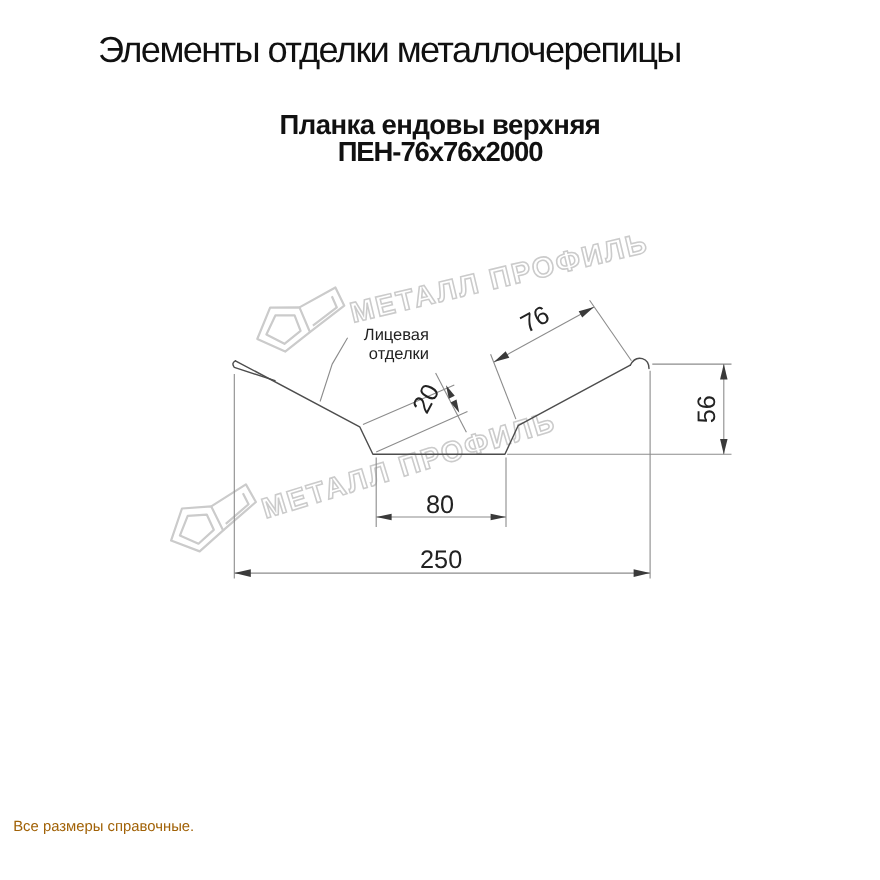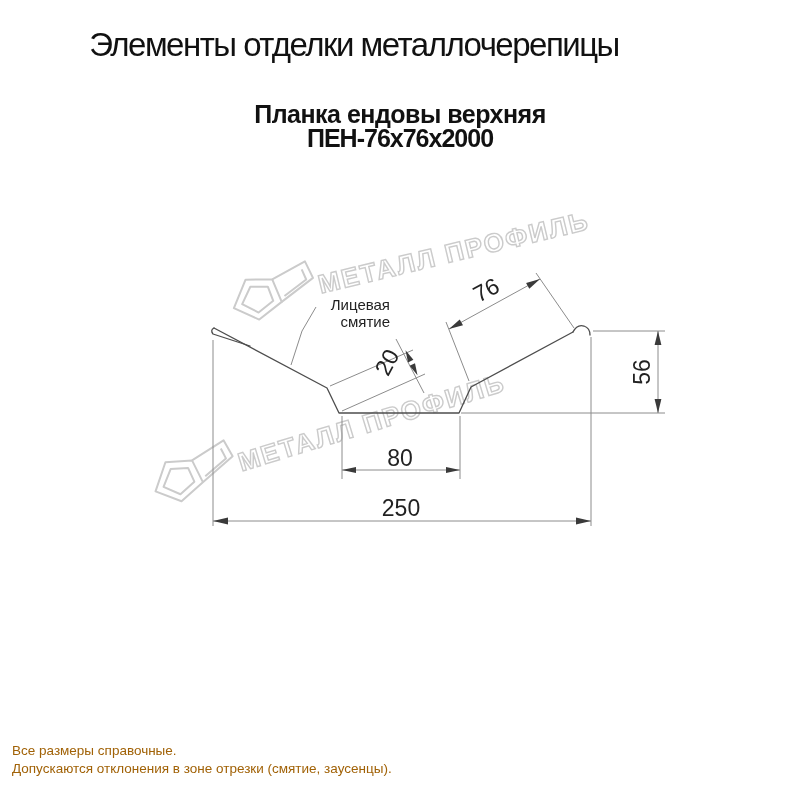--- a/index.html
+++ b/index.html
@@ -126,19 +126,18 @@
 
   <text class="dim-text" x="401" y="516" text-anchor="middle">250</text>
   <text class="dim-text" x="400" y="466" text-anchor="middle">80</text>
   <text class="dim-text" x="650" y="372" text-anchor="middle" transform="rotate(-90 650 372)">56</text>
   <text class="dim-text" x="490" y="297" text-anchor="middle" transform="rotate(-28.5 490 297)">76</text>
   <text class="dim-text" x="394" y="366" text-anchor="middle" transform="rotate(-62 394 366)">20</text>
 </svg>
 
 <div class="abs face-label">
   <div>Лицевая</div>
-  <div>смятие</div>
+  <div>отделки</div>
 </div>
 
 <div class="abs footer">
   <div>Все размеры справочные.</div>
-  <div>Допускаются отклонения в зоне отрезки (смятие, заусенцы).</div>
 </div>
 
 </body></html>

